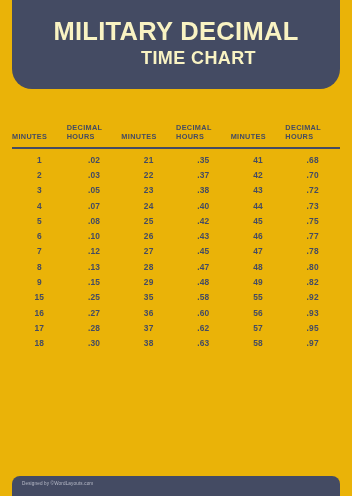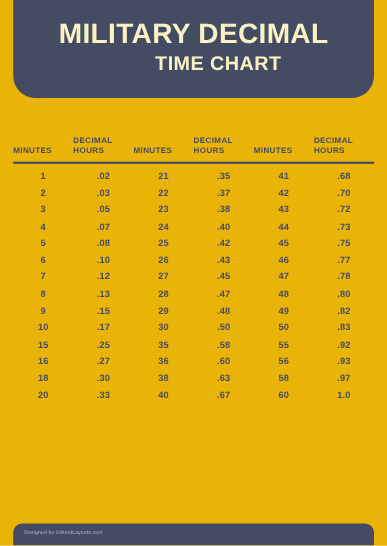--- a/index.html
+++ b/index.html
@@ -230,59 +230,51 @@
         </div>
         <div class="data-row">
           <div class="data-cell">9</div>
           <div class="data-cell">.15</div>
           <div class="data-cell">29</div>
           <div class="data-cell">.48</div>
           <div class="data-cell">49</div>
           <div class="data-cell">.82</div>
         </div>
         <div class="data-row">
-          <div class="data-cell">10</div>
-          <div class="data-cell">.17</div>
-          <div class="data-cell">30</div>
-          <div class="data-cell">.50</div>
-          <div class="data-cell">50</div>
-          <div class="data-cell">.83</div>
-        </div>
-        <div class="data-row">
           <div class="data-cell">15</div>
           <div class="data-cell">.25</div>
           <div class="data-cell">35</div>
           <div class="data-cell">.58</div>
           <div class="data-cell">55</div>
           <div class="data-cell">.92</div>
         </div>
         <div class="data-row">
           <div class="data-cell">16</div>
           <div class="data-cell">.27</div>
           <div class="data-cell">36</div>
           <div class="data-cell">.60</div>
           <div class="data-cell">56</div>
           <div class="data-cell">.93</div>
         </div>
         <div class="data-row">
+          <div class="data-cell">17</div>
+          <div class="data-cell">.28</div>
+          <div class="data-cell">37</div>
+          <div class="data-cell">.62</div>
+          <div class="data-cell">57</div>
+          <div class="data-cell">.95</div>
+        </div>
+        <div class="data-row">
           <div class="data-cell">18</div>
           <div class="data-cell">.30</div>
           <div class="data-cell">38</div>
           <div class="data-cell">.63</div>
           <div class="data-cell">58</div>
           <div class="data-cell">.97</div>
         </div>
-        <div class="data-row">
-          <div class="data-cell">20</div>
-          <div class="data-cell">.33</div>
-          <div class="data-cell">40</div>
-          <div class="data-cell">.67</div>
-          <div class="data-cell">60</div>
-          <div class="data-cell">1.0</div>
-        </div>
       </div>
   </div>
 
   <div class="footer-bar">
     <div class="footer-text">Designed by ©WordLayouts.com</div>
   </div>
 
 </div>
 
 </body></html>

